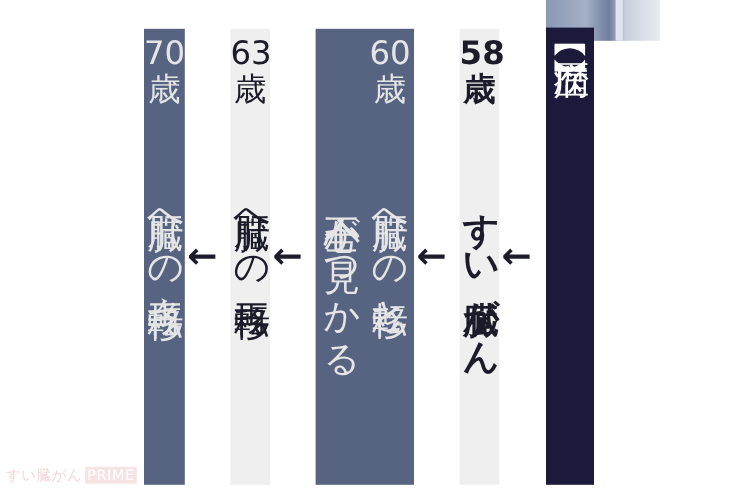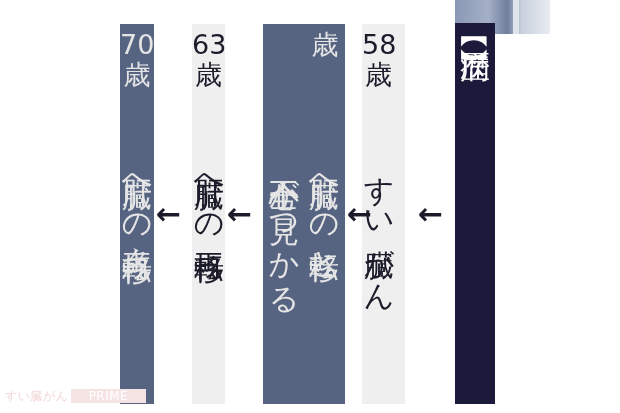--- a/index.html
+++ b/index.html
@@ -10,47 +10,48 @@
   .photo .stripe { position:absolute; left:58px; top:0; width:6px; height:34px; background:#dfe4ec; }
   .col { position:absolute; top:24px; height:380px; box-sizing:border-box; }
   .vt { writing-mode:vertical-rl; text-orientation:upright; font-size:30px; line-height:34px; letter-spacing:1px; position:absolute; }
   .age { position:absolute; font-size:27px; line-height:30px; text-align:center; }
   .arrow { position:absolute; top:196px; font-size:30px; font-weight:bold; color:#1b1b2a; }
   .title-col { left:455px; width:40px; background:#1c1a3a; color:#fff; top:23px; height:381px; }
   .title-col .vt { left:4px; top:4px; font-size:30px; line-height:32px; }
   .light { background:#efefef; color:#1b1b2a; }
   .slate { background:#566482; color:#e5e5e5; }
   .logo { position:absolute; left:5px; top:388px; font-size:12px; color:#f2d6d6; letter-spacing:0.5px; }
-  .logo .prime { background:#f6e3e3; color:#fff; padding:0 18px; margin-left:2px;margin-top:28px; }
+  .logo .prime { background:#f6e3e3; color:#fff; padding:0 2px; margin-left:2px;margin-top:28px; }
 </style>
 </head>
 <body>
 
 <div class="photo">
     <div class="stripe"></div>
   </div>
 
 <div class="col title-col">
   <div class="vt">【病歴】</div>
 </div>
 
 <span class="arrow" style="left:418px">←</span>
 
-<div class="col light" style="left:362px;width:43px;">
+<div class="col light" style="left:383px;width:33px;font-weight:bold;">
   <div class="age" style="left:0;top:6px;width:33px;">
     <div>58</div>
       <div>歳</div>
   </div>
   <div class="vt" style="left:0;top:132px;">すい臓がん</div>
 </div>
 
 <span class="arrow" style="left:347px">←</span>
 
 <div class="col slate" style="left:263px;width:82px;">
   <div class="age" style="left:44px;top:6px;width:36px;">
+    <div>60</div>
       <div>歳</div>
   </div>
   <div class="vt" style="left:44px;top:132px;">肝臓への転移と</div>
   <div class="vt" style="left:4px;top:132px;">心不全が見つかる</div>
 </div>
 
 <span class="arrow" style="left:227px">←</span>
 
 <div class="col light" style="left:192px;width:33px;">
   <div class="age" style="left:0;top:6px;width:33px;">

